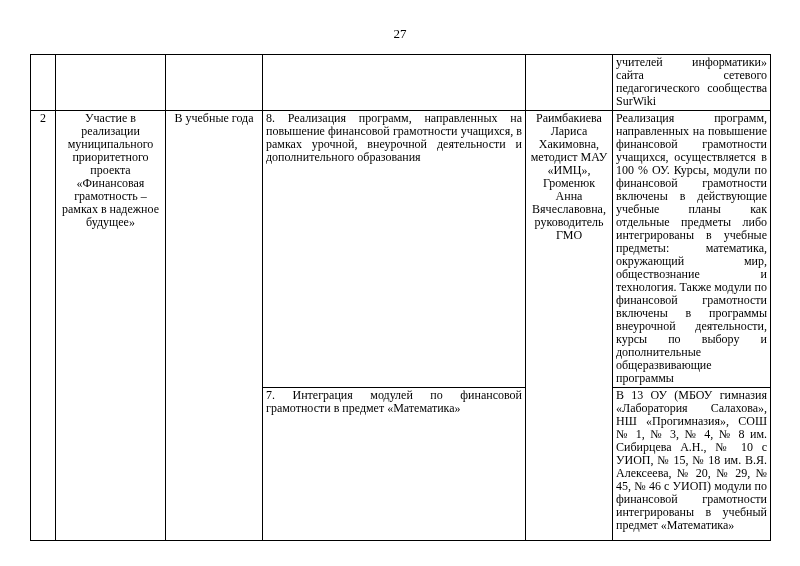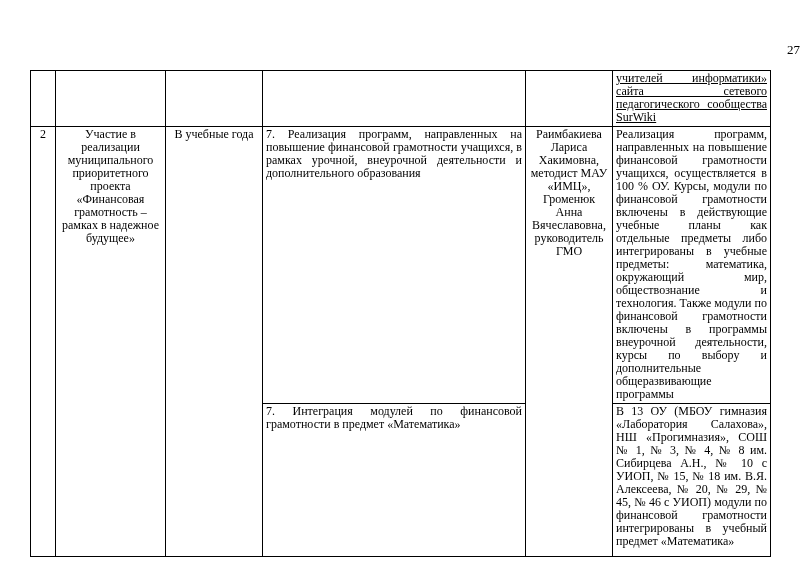--- a/index.html
+++ b/index.html
@@ -6,22 +6,22 @@
   html, body { margin: 0; padding: 0; }
   body {
     width: 800px;
     height: 566px;
     background: #ffffff;
     color: #000000;
     font-family: "Liberation Serif", serif;
     overflow: hidden;
   }
   .page-number {
-    text-align: right;
-    padding-top: 42px;
+    text-align: center;
+    padding-top: 26px;
     font-size: 13px;
     line-height: 15px;
   }
   table.doc-table {
     border-collapse: collapse;
     table-layout: fixed;
     margin: 13px 0 0 30px;
     width: 740px;
   }
   td.cell {
@@ -29,21 +29,21 @@
     font-size: 12px;
     line-height: 13px;
     padding: 1px 3px 2px 3px;
     vertical-align: top;
     word-wrap: break-word;
     overflow: hidden;
   }
   .center  { text-align: center; }
   .middle  { vertical-align: middle; }
   .justify { text-align: justify; }
-  tr.r0 { height: 38px; text-decoration: underline; }
+  tr.r0 { height: 38px; }
   tr.r1 { height: 252px; }
   tr.r2 { height: 153px; }
 </style>
 </head>
 <body>
 
 <div class="page-number">27</div>
 
 <table class="doc-table">
   <colgroup>
@@ -61,21 +61,21 @@
       <td class="cell"></td>
       <td class="cell"></td>
       <td class="cell"></td>
       <td class="cell justify">учителей информатики» сайта сетевого педагогического сообщества SurWiki</td>
     </tr>
 
     <tr class="r1">
       <td class="cell center middle" rowspan="2">2</td>
       <td class="cell center middle" rowspan="2">Участие в реализации муниципального приоритетного проекта «Финансовая грамотность – рамках в надежное будущее»</td>
       <td class="cell center middle" rowspan="2">В учебные года</td>
-      <td class="cell justify">7. Реализация программ, направленных на повышение финансовой грамотности учащихся, в рамках урочной, внеурочной деятельности и дополнительного образования</td>
+      <td class="cell justify">8. Реализация программ, направленных на повышение финансовой грамотности учащихся, в рамках урочной, внеурочной деятельности и дополнительного образования</td>
       <td class="cell center middle" rowspan="2">Раимбакиева Лариса Хакимовна, методист МАУ «ИМЦ», Громенюк Анна Вячеславовна, руководитель ГМО</td>
       <td class="cell justify">Реализация программ, направленных на повышение финансовой грамотности учащихся, осуществляется в 100 % ОУ. Курсы, модули по финансовой грамотности включены в действующие учебные планы как отдельные предметы либо интегрированы в учебные предметы: математика, окружающий мир, обществознание и технология. Также модули по финансовой грамотности включены в программы внеурочной деятельности, курсы по выбору и дополнительные общеразвивающие программы</td>
     </tr>
 
     <tr class="r2">
       <td class="cell justify">7. Интеграция модулей по финансовой грамотности в предмет «Математика»</td>
       <td class="cell justify">В 13 ОУ (МБОУ гимназия «Лаборатория Салахова», НШ «Прогимназия», СОШ № 1, № 3, № 4, № 8 им. Сибирцева А.Н., № 10 с УИОП, № 15, № 18 им. В.Я. Алексеева, № 20, № 29, № 45, № 46 с УИОП) модули по финансовой грамотности интегрированы в учебный предмет «Математика»</td>
     </tr>
   </tbody>
 </table>

